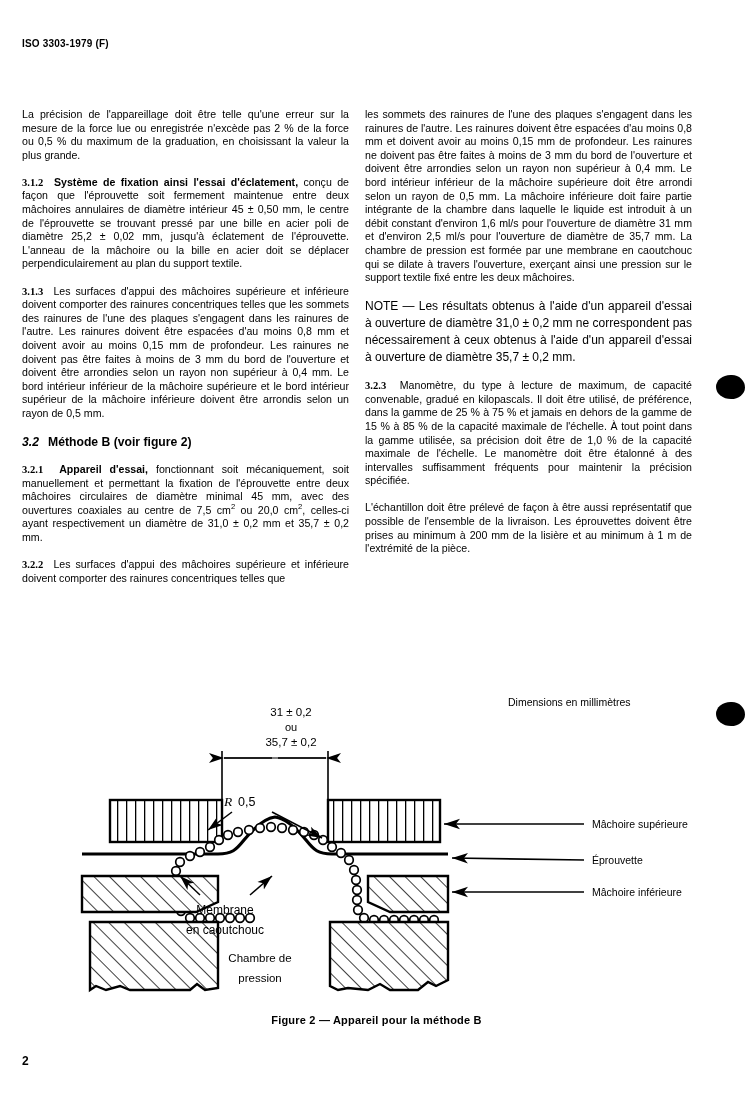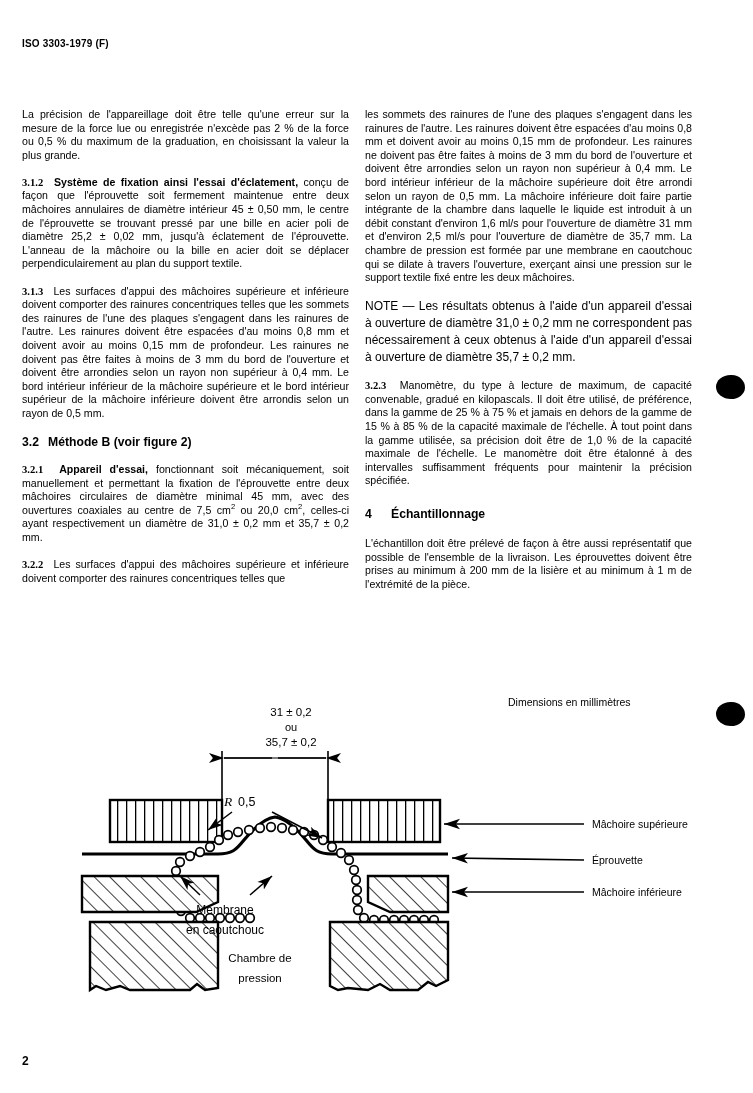--- a/index.html
+++ b/index.html
@@ -64,20 +64,21 @@
 
   h2.section {
     font-size: 12.2px;
     font-weight: bold;
     margin: 4px 0 13px 0;
     line-height: 16px;
   }
   h2.section .num {
     display: inline-block;
     width: 26px;
+    font-style: italic;
   }
 
   sup { font-size: 0.72em; vertical-align: super; line-height: 0; }
 
   
   .figure-wrap {
     position: absolute;
     left: 0;
     top: 690px;
     width: 753px;
@@ -150,23 +151,20 @@
   <div class="col col-right">
 
     <p class="para">les sommets des rainures de l'une des plaques s'engagent dans les rainures de l'autre. Les rainures doivent être espacées d'au moins 0,8 mm et doivent avoir au moins 0,15 mm de profondeur. Les rainures ne doivent pas être faites à moins de 3 mm du bord de l'ouverture et doivent être arrondies selon un rayon non supérieur à 0,4 mm. Le bord intérieur inférieur de la mâchoire supérieure doit être arrondi selon un rayon de 0,5 mm. La mâchoire inférieure doit faire partie intégrante de la chambre dans laquelle le liquide est introduit à un débit constant d'environ 1,6 ml/s pour l'ouverture de diamètre 31 mm et d'environ 2,5 ml/s pour l'ouverture de diamètre de 35,7 mm. La chambre de pression est formée par une membrane en caoutchouc qui se dilate à travers l'ouverture, exerçant ainsi une pression sur le support textile fixé entre les deux mâchoires.</p>
 
     <p class="note">NOTE — Les résultats obtenus à l'aide d'un appareil d'essai à ouverture de diamètre 31,0 ± 0,2 mm ne correspondent pas nécessairement à ceux obtenus à l'aide d'un appareil d'essai à ouverture de diamètre 35,7 ± 0,2 mm.</p>
 
     <p class="para">
       <b class="secnum">3.2.3</b>&nbsp;&nbsp;<span>Manomètre, du type à lecture de maximum, de capacité convenable, gradué en kilopascals. Il doit être utilisé, de préférence, dans la gamme de 25 % à 75 % et jamais en dehors de la gamme de 15 % à 85 % de la capacité maximale de l'échelle. À tout point dans la gamme utilisée, sa précision doit être de 1,0 % de la capacité maximale de l'échelle. Le manomètre doit être étalonné à des intervalles suffisamment fréquents pour maintenir la précision spécifiée.</span>
     </p>
 
-    <h2 class="section" style="margin-top:18px;margin-bottom:15px;">
-      <span class="num">4</span><span>Échantillonnage</span>
-    </h2>
 
     <p class="para">L'échantillon doit être prélevé de façon à être aussi représentatif que possible de l'ensemble de la livraison. Les éprouvettes doivent être prises au minimum à 200 mm de la lisière et au minimum à 1 m de l'extrémité de la pièce.</p>
 
   </div>
 
   <div class="figure-wrap">
     <svg class="fig-svg" width="753" height="340" viewBox="0 0 753 340">
       <defs>
 
         <pattern id="vhatch" width="9" height="10" patternUnits="userSpaceOnUse">
@@ -303,19 +301,20 @@
         <text x="592" y="174" font-family="Liberation Sans, sans-serif" font-size="10.5">Éprouvette</text>
       </g>
 
       <g>
         <line x1="584" y1="202" x2="452" y2="202" stroke="#000" stroke-width="1.6" marker-end="url(#arrowR)"></line>
         <text x="592" y="206" font-family="Liberation Sans, sans-serif" font-size="10.5">Mâchoire inférieure</text>
       </g>
     </svg>
   </div>
 
+  <div class="fig-caption">Figure 2 — Appareil pour la méthode B</div>
 
   <div class="page-number">2</div>
 
   <div class="scan-blob" style="left:716px; top:375px; width:29px; height:24px;"></div>
   <div class="scan-blob" style="left:716px; top:702px; width:29px; height:24px;"></div>
 
 </div>
 
 </body></html>

